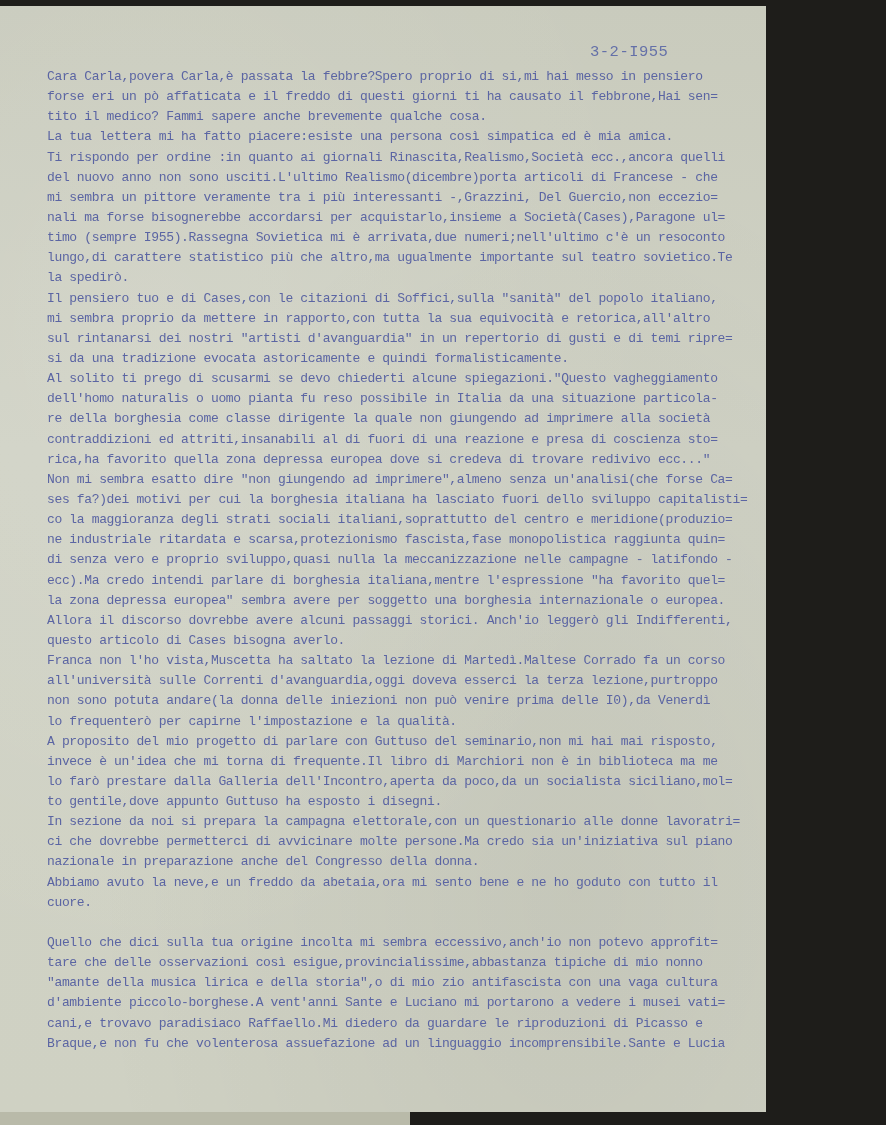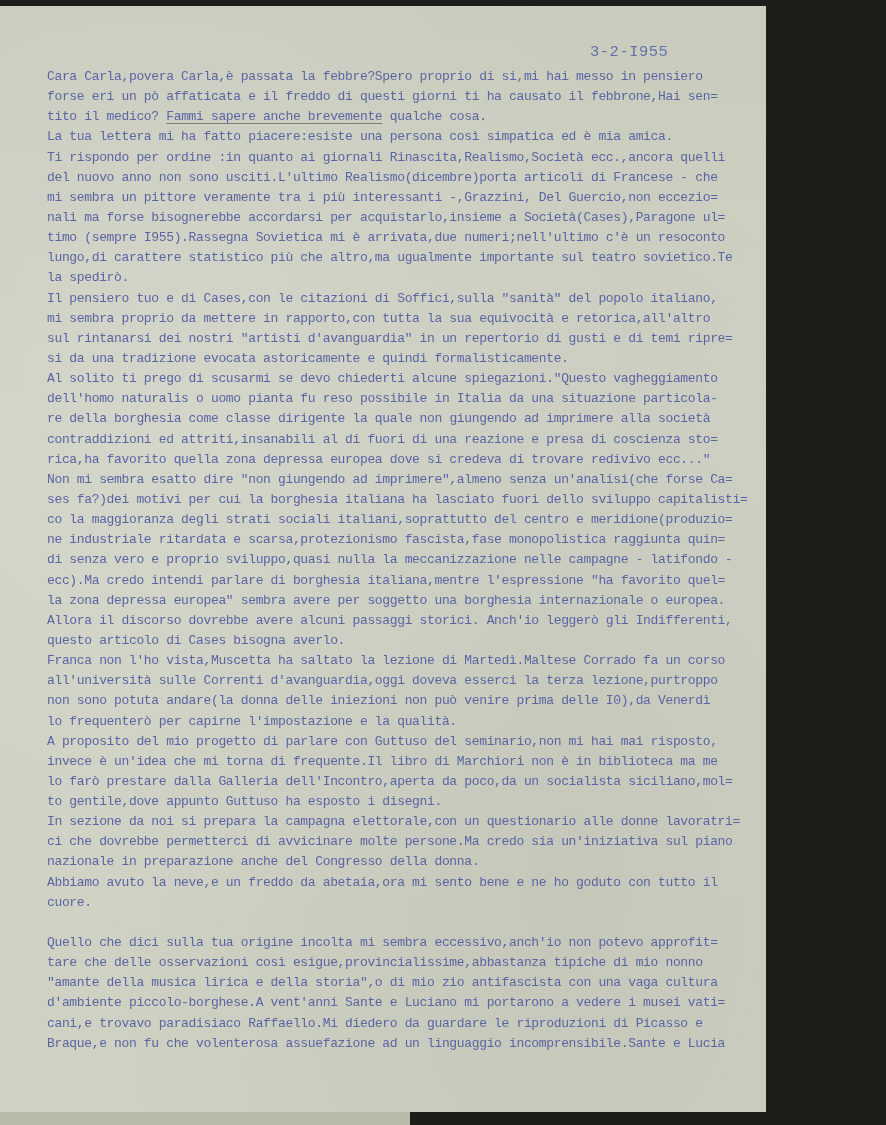--- a/index.html
+++ b/index.html
@@ -33,21 +33,20 @@
     position: absolute; left: 47px; top: 61px; width: 830px;
     color: #5b65a3;
     font-size: 13px;
     line-height: 20.15px;
     letter-spacing: -0.35px;
     white-space: pre;
   }
   .line { display: block; height: 20.15px; }
   .blank { display: block; height: 20.15px; }
   .u-pencil {
-    text-decoration: underline;
     text-decoration-color: #7a7d82;
     text-underline-offset: 3px;
   }
   .u-red {
     text-decoration-color: #c0393b;
     text-decoration-thickness: 1.5px;
     text-underline-offset: 3px;
   }
 </style>
 </head>

